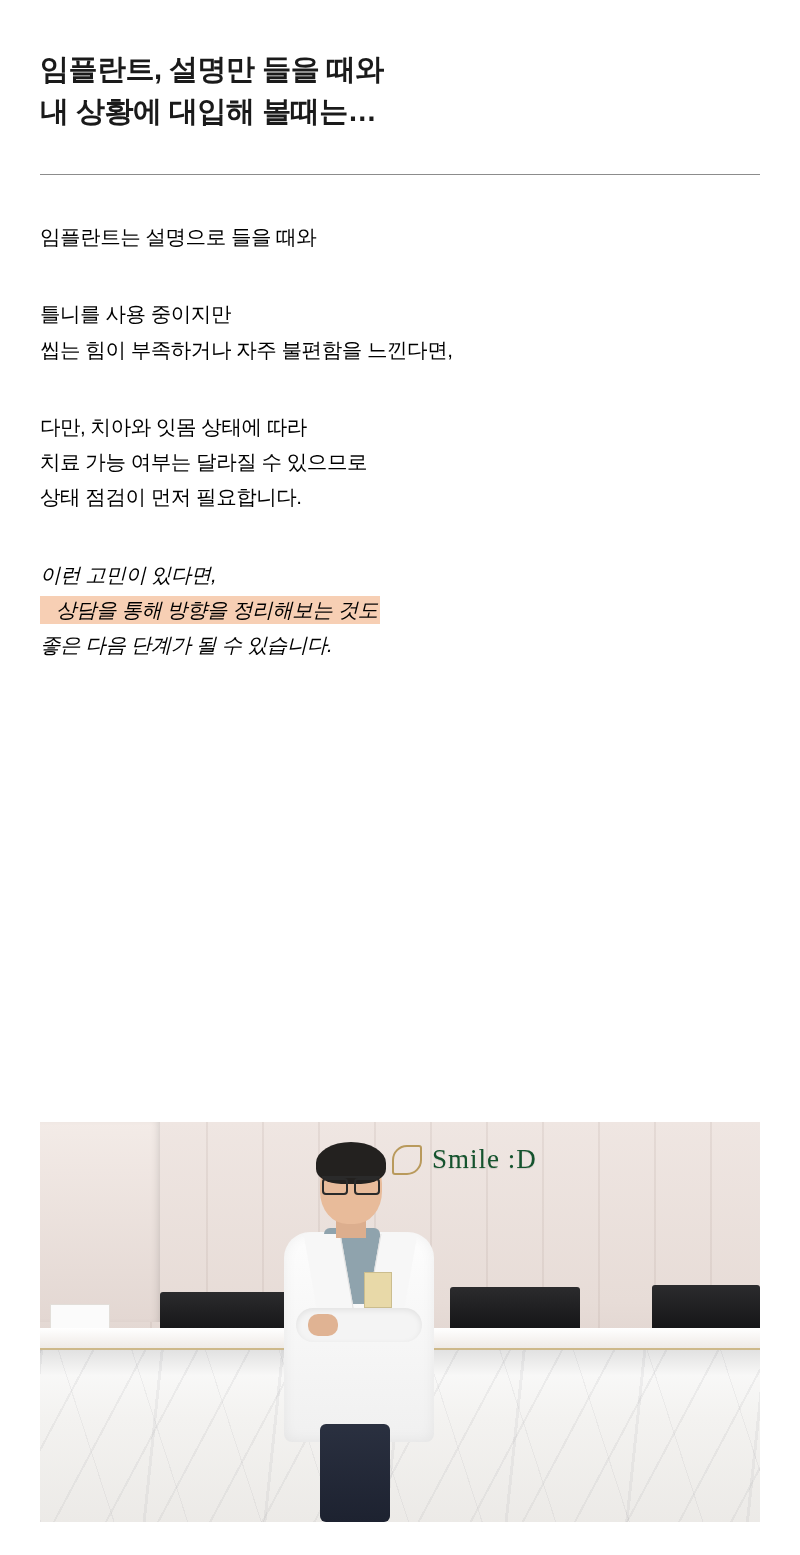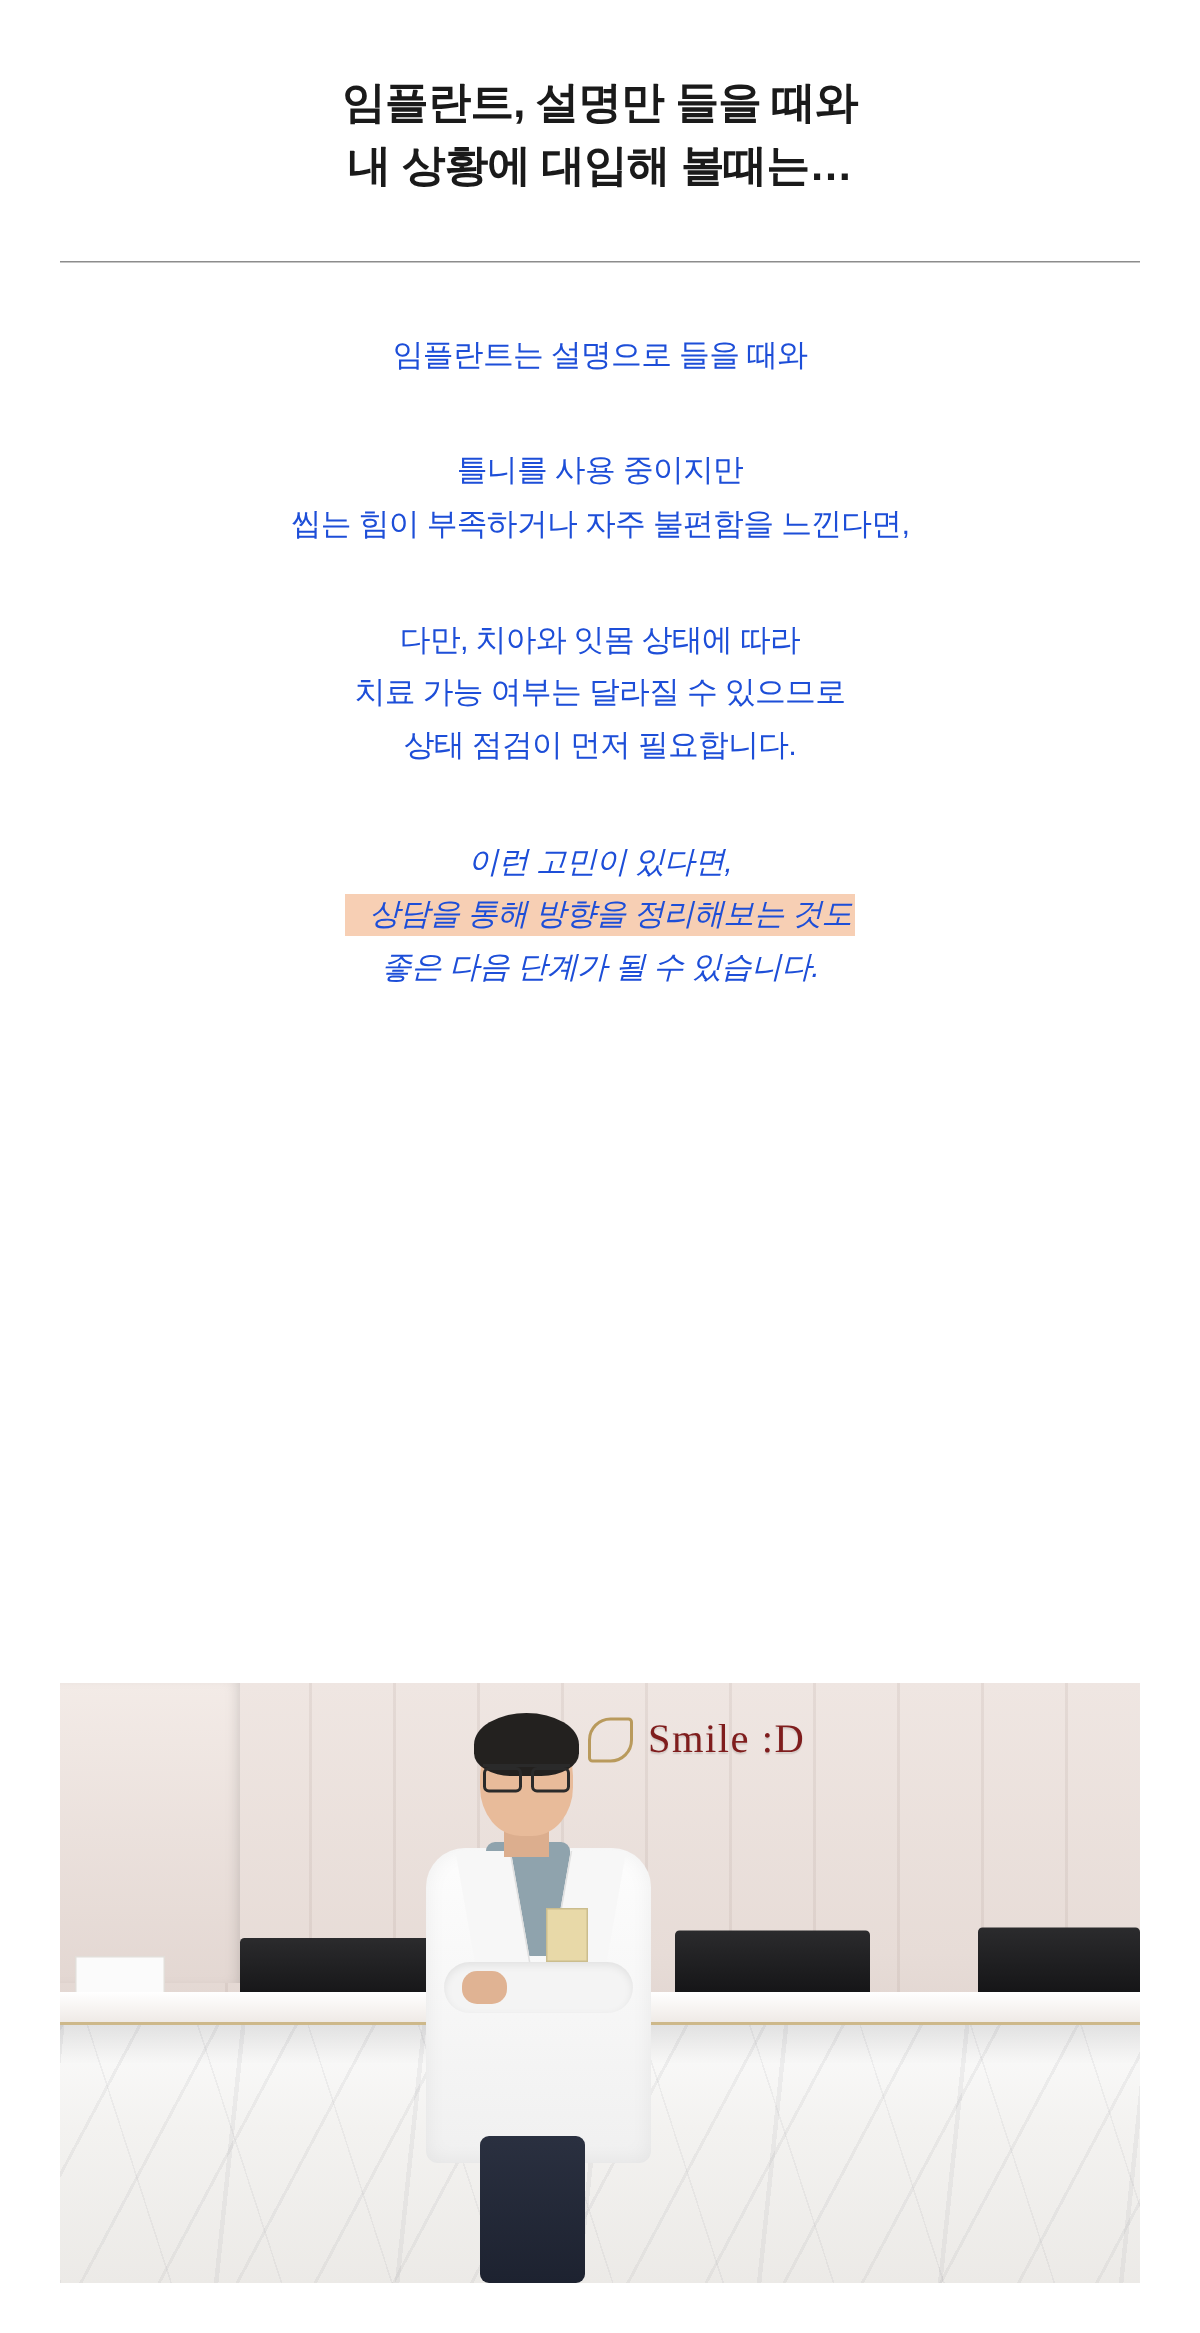--- a/index.html
+++ b/index.html
@@ -15,21 +15,20 @@
     position: relative;
     overflow: hidden;
   }
 
   .page {
     width: 800px;
     height: 1103px;
     box-sizing: border-box;
     padding: 0 40px;
     position: relative;
-    text-align: center;
   }
 
   .title-block {
     padding-top: 48px;
   }
   .title-line {
     font-size: 29px;
     font-weight: bold;
     line-height: 1.45;
     letter-spacing: -0.5px;
@@ -49,21 +48,21 @@
     margin-bottom: 42px;
   }
   .para:last-child {
     margin-bottom: 0;
     font-style: italic;
   }
   .line {
     font-size: 20.5px;
     line-height: 1.72;
     letter-spacing: -0.45px;
-    color: #1d4ed8;
+    color: #000000;
     white-space: pre;
   }
   .line .hl {
     background: #f7cfb4;
     padding: 2px 2px 3px 16px;
     box-decoration-break: clone;
     -webkit-box-decoration-break: clone;
   }
 
   .photo {
@@ -148,21 +147,21 @@
     background: linear-gradient(180deg, rgba(0,0,0,.10), rgba(0,0,0,0));
   }
 
   
   .photo .logo {
     position: absolute;
     left: 352px; top: 22px;
     display: flex;
     align-items: center;
     gap: 10px;
-    color: #7f1d1d;
+    color: #14532d;
     font-family: "Liberation Serif", "DejaVu Serif", serif;
     font-size: 27px;
     letter-spacing: 1px;
     text-shadow: 0 1px 1px rgba(0,0,0,.12);
   }
   .photo .logo .mark {
     width: 26px; height: 26px;
     border: 2px solid #b99a5c;
     border-radius: 50% 10% 50% 10%;
     display: inline-block;

